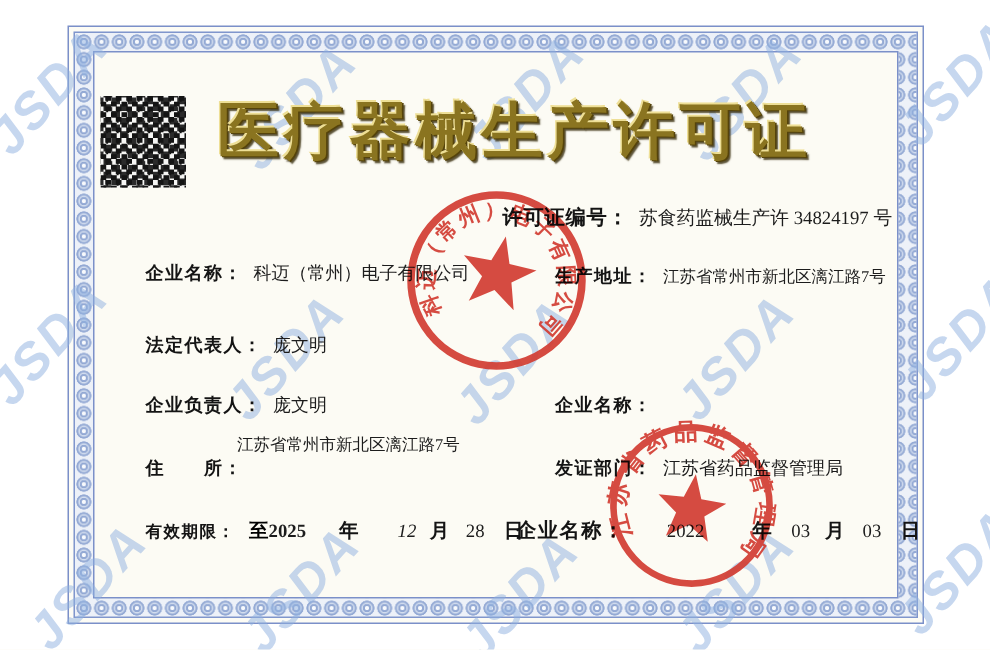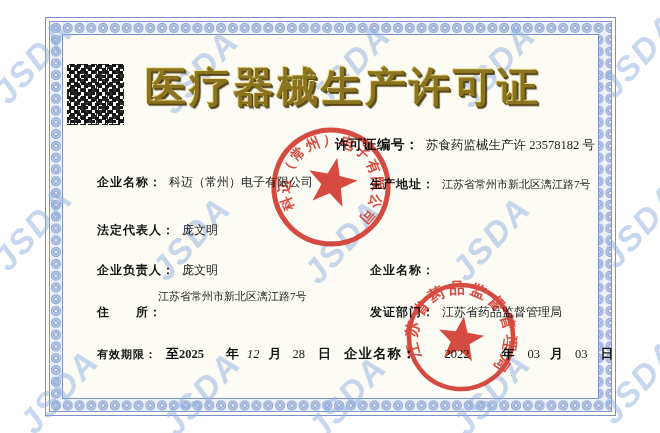--- a/index.html
+++ b/index.html
@@ -45,21 +45,21 @@
   .line{position:absolute;display:flex;align-items:baseline;white-space:nowrap;}
   .lbl{font-weight:700;font-size:12px;color:#141414;letter-spacing:1px;}
   .lbl-sm{font-weight:700;font-size:13.5px;color:#141414;letter-spacing:0.5px;}
   .val{font-size:12px;color:#1c1c1c;margin-left:7px;font-family:"Liberation Serif",serif;}
   .val-sm{font-size:11px;color:#1c1c1c;margin-left:7px;font-family:"Liberation Serif",serif;}
   .addr-free{position:absolute;left:158px;top:289px;font-size:11px;color:#1c1c1c;font-family:"Liberation Serif",serif;white-space:nowrap;}
   .num{font-size:12.5px;color:#1c1c1c;font-family:"Liberation Serif",serif;}
   .unit{font-weight:700;font-size:13px;color:#141414;}
   
   .v-zhi{margin-left:9px;font-weight:700;font-size:13px;}
-  .v-y1{font-weight:bold;}.v-yu1{margin-left:22px;}.v-m1{margin-left:8px;font-style:italic;}
+  .v-y1{font-weight:bold;}.v-yu1{margin-left:22px;}.v-m1{margin-left:26px;font-style:italic;}
   .v-mu1{margin-left:9px;}.v-d1{margin-left:11px;}.v-du1{margin-left:13px;}
   .v-y2{margin-left:28px;}.v-yu2{margin-left:32px;}.v-m2{margin-left:13px;}
   .v-mu2{margin-left:10px;}.v-d2{margin-left:12px;}.v-du2{margin-left:13px;}
   
   .seal{position:absolute;mix-blend-mode:multiply;opacity:0.92;}
   .seal-a{left:269px;top:125px;transform:rotate(12deg);}
   .seal-b{left:404px;top:280px;transform:rotate(8deg);}
   .seal text{font-weight:700;font-family:"Liberation Sans",sans-serif;}
 </style>
 </head>
@@ -89,21 +89,21 @@
 </div>
 
 <div class="content">
 
   <div class="qr"></div>
 
   <div class="title">医疗器械生产许可证</div>
 
   <div class="line" style="left:335px;top:136px">
     <span class="lbl-sm">许可证编号：</span>
-    <span class="val" style="font-size:12.5px">苏食药监械生产许 23578182 号</span>
+    <span class="val" style="font-size:12.5px">苏食药监械生产许 34824197 号</span>
   </div>
 
   <div class="line" style="left:97px;top:174px">
     <span class="lbl">企业名称：</span>
     <span class="val">科迈（常州）电子有限公司</span>
   </div>
   <div class="line" style="left:370px;top:176px">
     <span class="lbl">生产地址：</span>
     <span class="val-sm">江苏省常州市新北区漓江路7号</span>
   </div>

